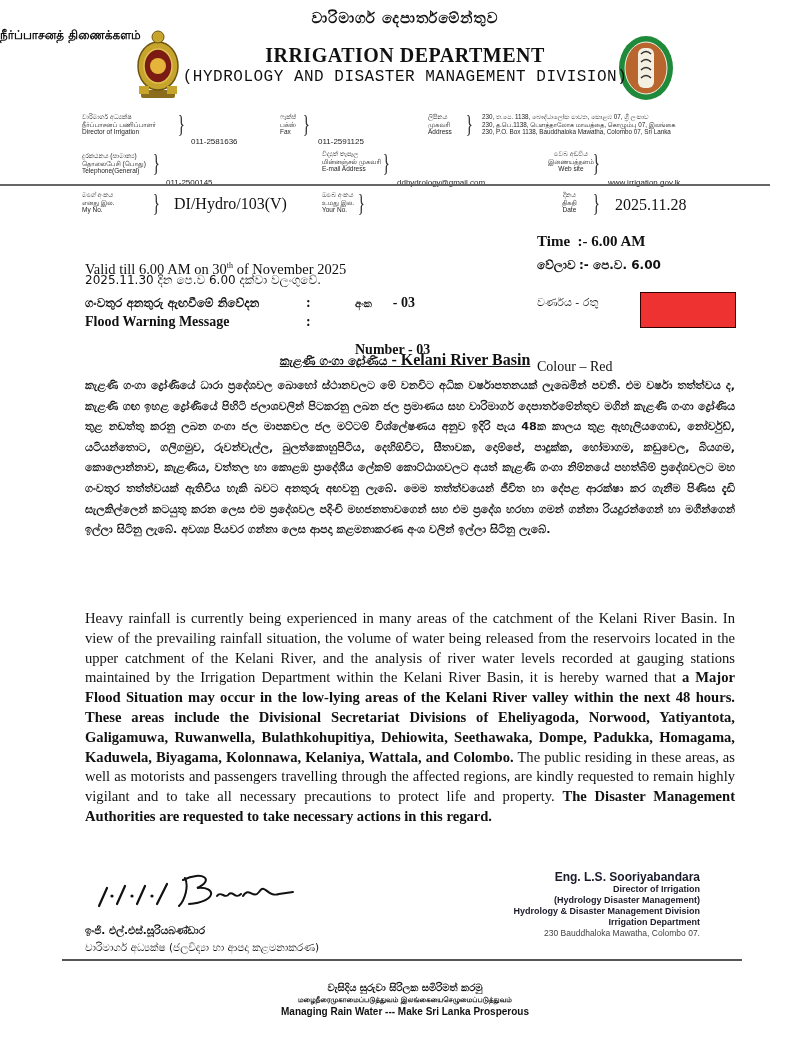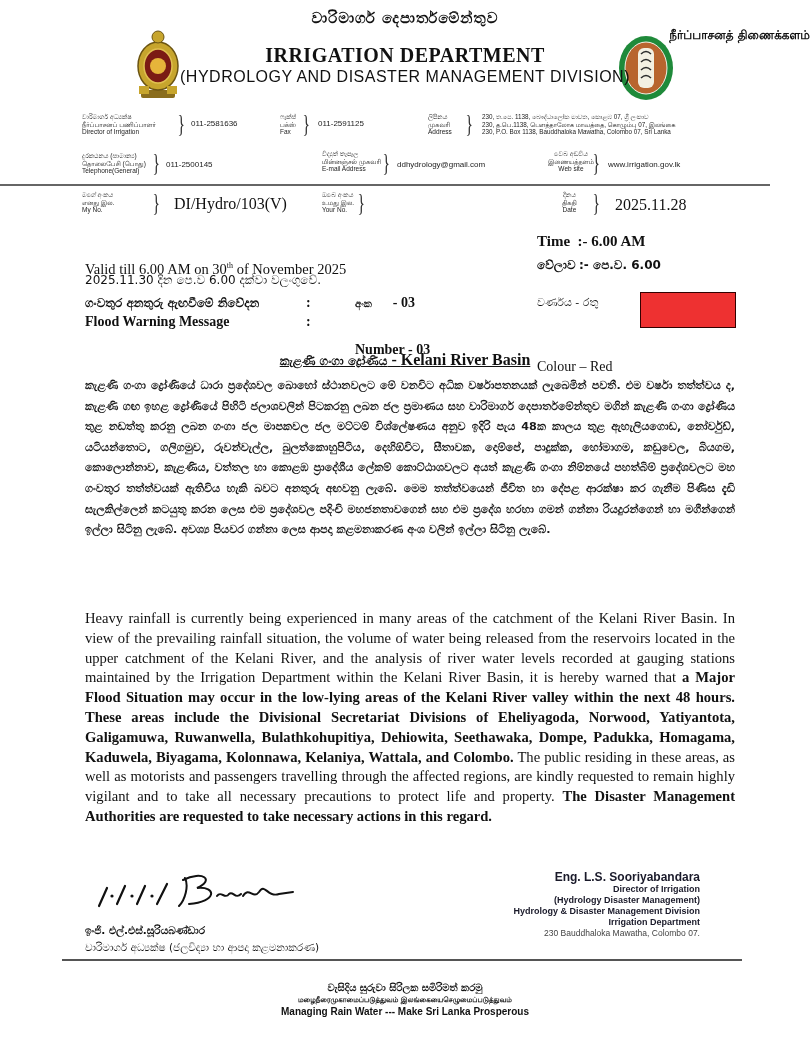--- a/index.html
+++ b/index.html
@@ -1,27 +1,27 @@
 <!DOCTYPE html>
 <html><head>
 <meta charset="utf-8">
 <style>
   html, body { margin:0; padding:0; background:#ffffff; }
   body { width:810px; height:1047px; position:relative; overflow:hidden; font-family:"Liberation Serif", serif; color:#111; }
   .abs { position:absolute; }
   
   .hdr-si { left:0; width:810px; top:9px; text-align:center; font-family:"DejaVu Sans", sans-serif; font-weight:bold; font-size:15px; letter-spacing:1px; }
-  .hdr-ta { left:0; width:810px; top:28px; text-align:right; font-family:"DejaVu Sans", sans-serif; font-size:12px; font-weight:bold; }
+  .hdr-ta { left:0; width:810px; top:28px; text-align:left; font-family:"DejaVu Sans", sans-serif; font-size:12px; font-weight:bold; }
   .hdr-en { left:0; width:810px; top:44px; text-align:center; font-family:"Liberation Serif", serif; font-weight:bold; font-size:20px; letter-spacing:0.5px; }
-  .hdr-div { left:0; width:810px; top:68px; text-align:center; font-family:Liberation Sans, sans-serif; font-size:16px; letter-spacing:0.5px; }
+  .hdr-div { left:0; width:810px; top:68px; text-align:center; font-family:Liberation Mono, monospace; font-size:16px; letter-spacing:0.5px; }
   .emblem { left:135px; top:28px; width:46px; height:72px; }
   .dept-logo { left:617px; top:34px; width:58px; height:68px; }
 
   .small-label { font-family:"Liberation Sans", sans-serif; font-size:6.5px; line-height:7.5px; color:#222; }
-  .small-val { font-family:"Liberation Sans", sans-serif; font-size:8px; color:#222; }
+  .small-val { font-family:"Liberation Sans", sans-serif; font-size:8px; color:#222;margin-top:18px; }
   .brace { font-family:"Liberation Serif", serif; font-size:26px; line-height:26px; color:#333; font-weight:100; transform:scaleX(0.6); }
   .hr { height:2px; background:#666; }
 
   .ref-val { font-family:"Liberation Serif", serif; font-size:16px; }
 
   .validity { font-family:"Liberation Serif", serif; font-size:14.5px; line-height:19px; }
   .time-block { font-family:"Liberation Serif", serif; font-weight:bold; font-size:15px; line-height:23px; }
 
   .msg { font-family:"Liberation Serif", serif; font-size:14px; line-height:20px; }
   .bold { font-weight:bold; }

